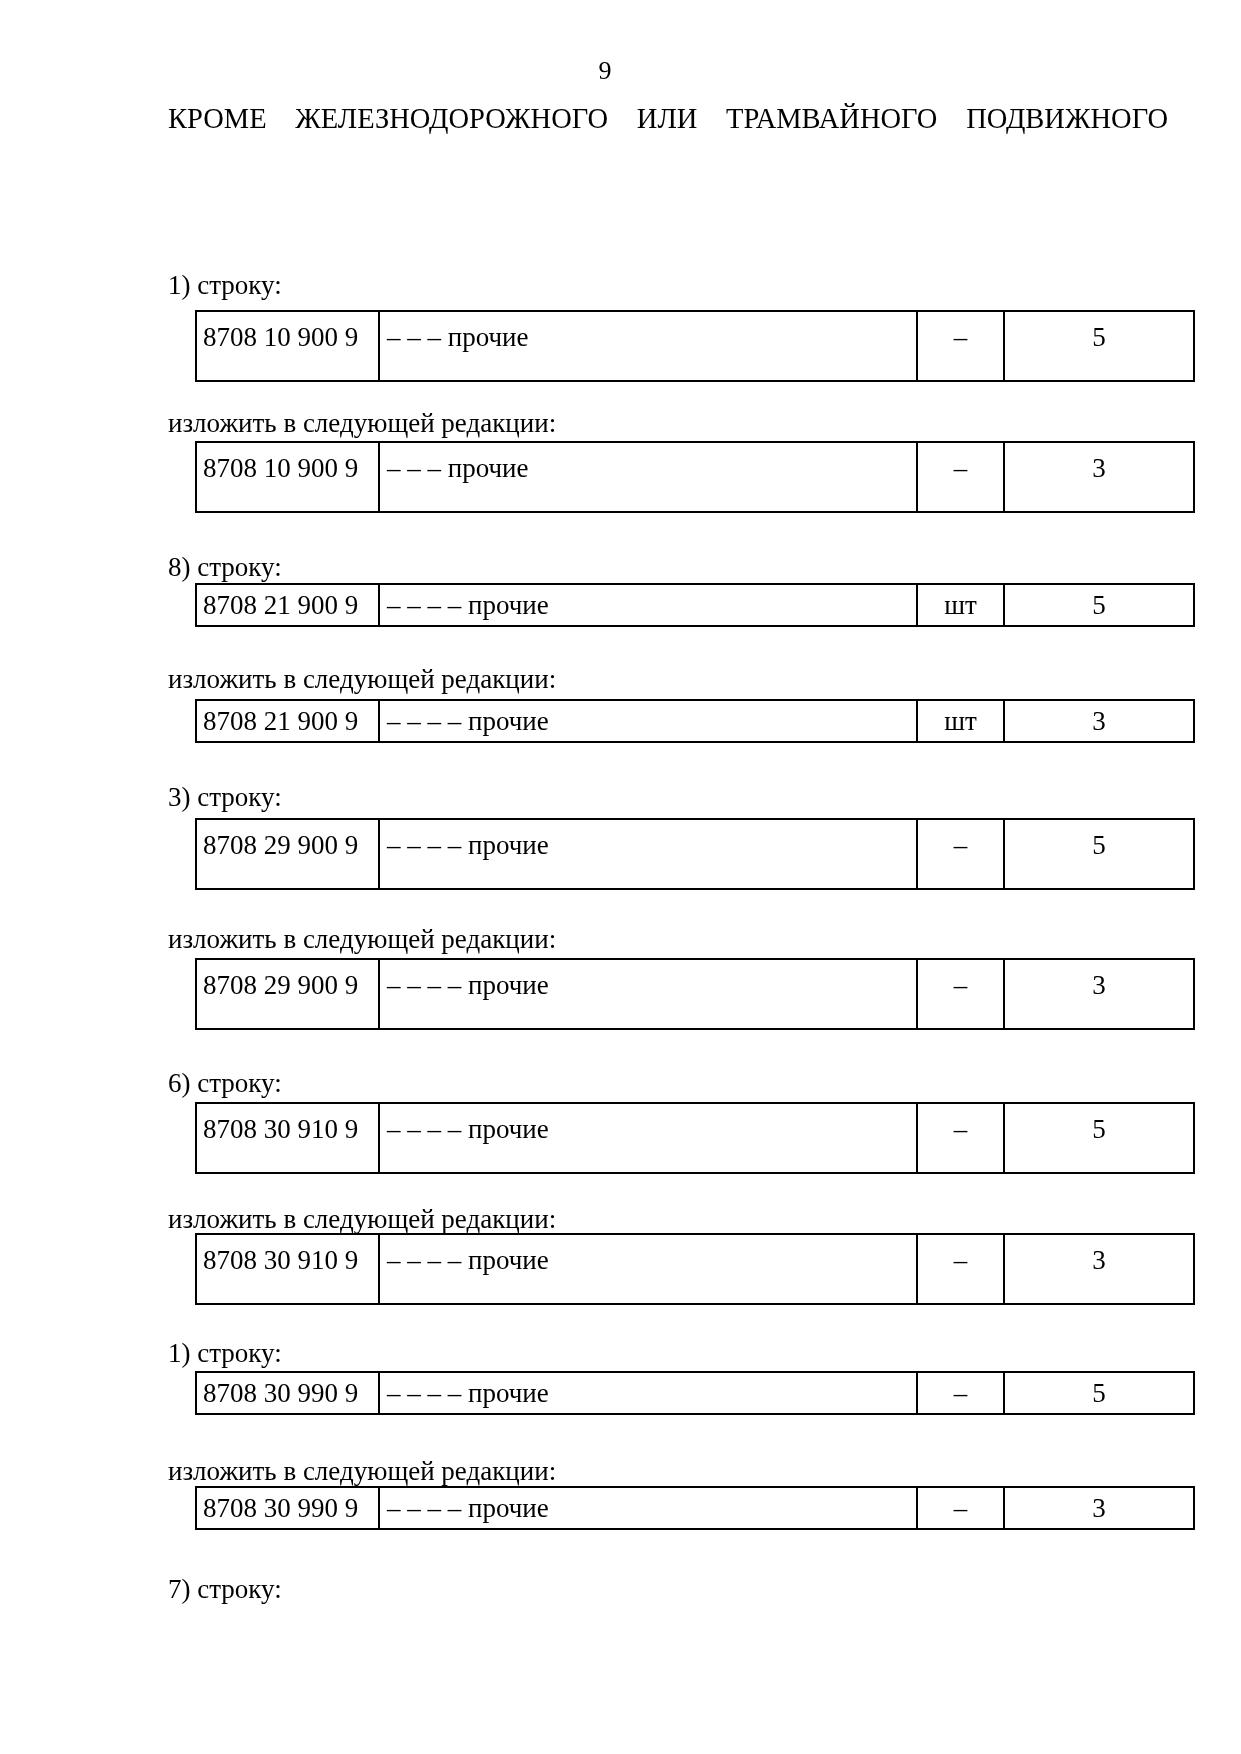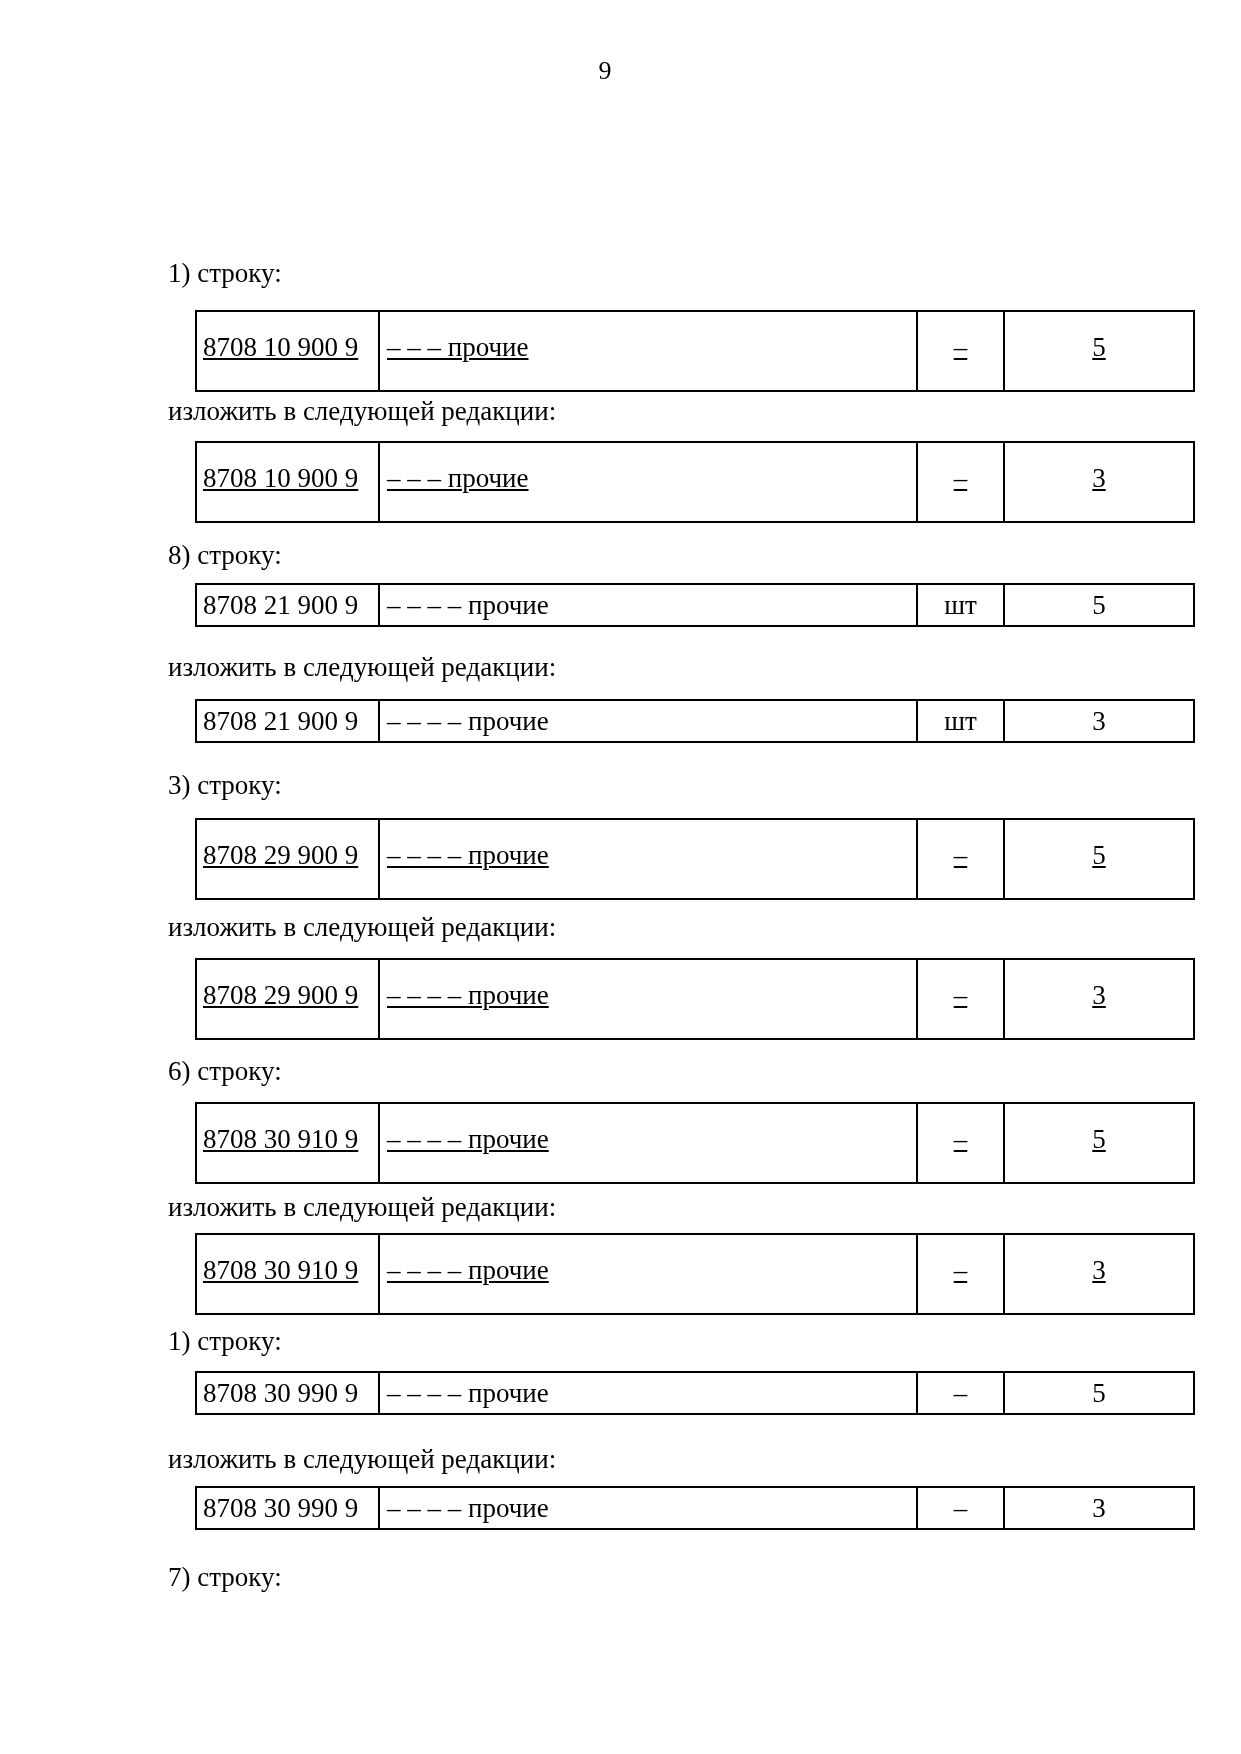--- a/index.html
+++ b/index.html
@@ -29,50 +29,52 @@
     line-height: 34px;
   }
   .intro-line { text-align: justify; text-align-last: justify; }
   .intro-line.first { text-indent: 62px; }
   .intro-line.last { text-align: left; text-align-last: left; }
   .item-label, .replace-label {
     position: absolute;
     left: 168px;
     font-size: 27px;
     white-space: nowrap;
+    margin-top: 12px;
   }
   .tariff-table {
     position: absolute;
     left: 195px;
     width: 975px;
     border-collapse: collapse;
     table-layout: fixed;
   }
   .tariff-table td {
     border: 2px solid #000;
     font-size: 27px;
     white-space: nowrap;
     overflow: hidden;
     padding: 0;
   }
-  .tariff-table.tall td { height: 58px; vertical-align: top; padding-top: 20px; text-decoration: underline; }
+  .tariff-table.tall td { height: 58px; vertical-align: top; padding-top: 10px; }
   .tariff-table.short td { height: 40px; vertical-align: middle; }
   .c1 { width: 173px; padding-left: 6px !important; padding-right: 2px !important; }
   .c2 { width: 529px; padding-left: 7px !important; }
   .c3 { width: 85px; text-align: center; }
   .c4 { width: 188px; text-align: center; }
 </style>
 </head>
 <body>
 
 <div class="page">
 
   <div class="page-number">9</div>
 
   <div class="intro">
+    <div class="intro-line">КРОМЕ ЖЕЛЕЗНОДОРОЖНОГО ИЛИ ТРАМВАЙНОГО ПОДВИЖНОГО</div>
   </div>
 
   <div class="item-label" style="top:258px">1) строку:</div>
   <table class="tariff-table tall" style="top:310px">
     <tbody>
         <tr>
       <td class="c1">8708 10 900 9</td>
       <td class="c2">– – – прочие</td>
       <td class="c3">–</td>
       <td class="c4">5</td>

